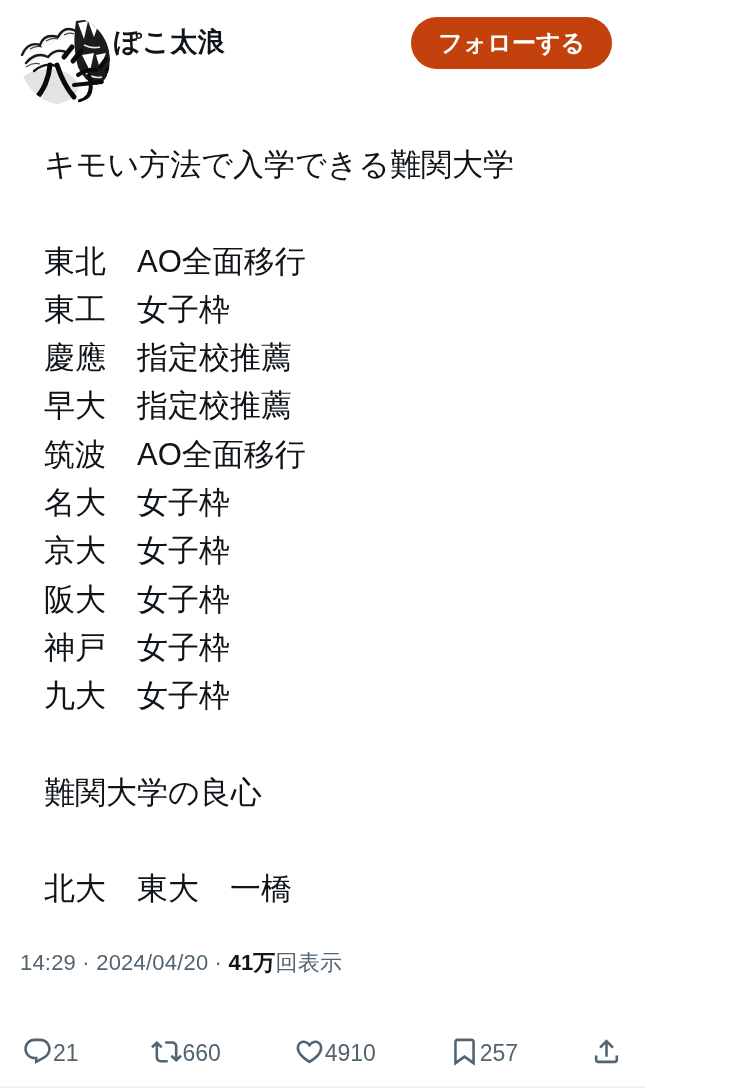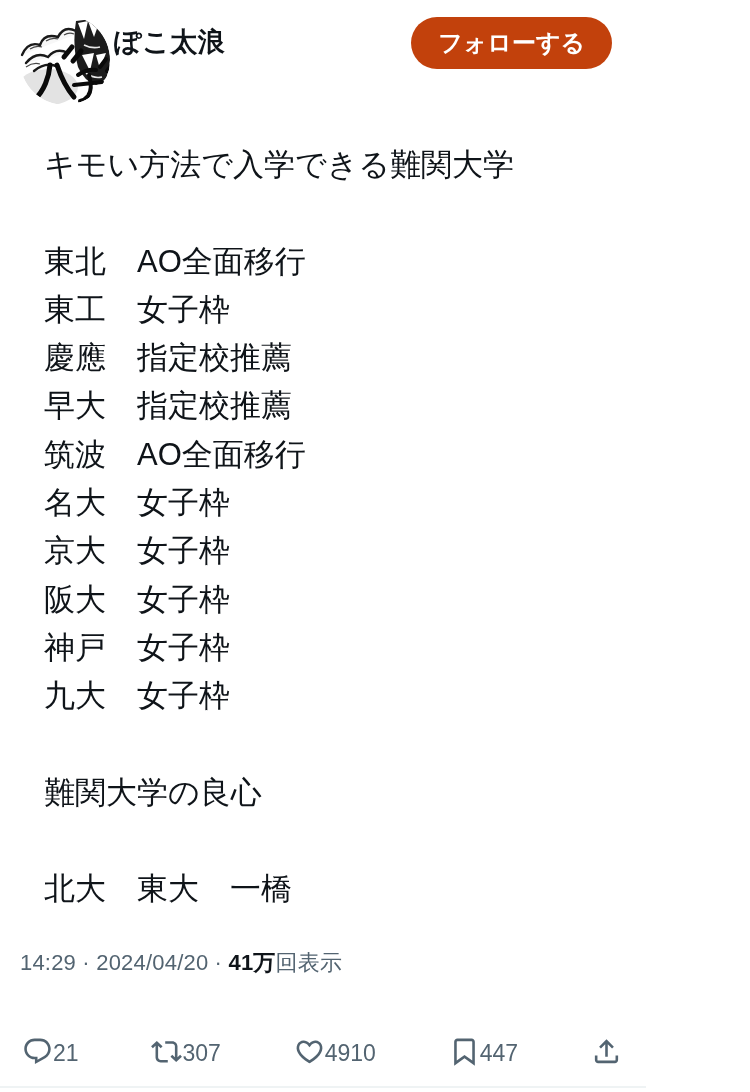--- a/index.html
+++ b/index.html
@@ -165,35 +165,35 @@
       <svg viewBox="0 0 24 24" aria-hidden="true">
         <path d="M1.751 10c0-4.42 3.584-8 8.005-8h4.366c4.49 0 8.129 3.64 8.129 8.13 0 2.96-1.607 5.68-4.196 7.11l-8.054 4.46v-3.69h-.067c-4.49.1-8.183-3.51-8.183-8.01zm8.005-6c-3.317 0-6.005 2.69-6.005 6 0 3.37 2.77 6.08 6.138 6.01l.351-.01h1.761v2.3l5.087-2.81c1.951-1.08 3.163-3.13 3.163-5.36 0-3.39-2.744-6.13-6.129-6.13H9.756z"></path>
       </svg>
       <span class="count">21</span>
     </button>
 
     <button class="action">
       <svg viewBox="0 0 24 24" aria-hidden="true">
         <path d="M4.5 3.88l4.432 4.14-1.364 1.46L5.5 7.55v8.95c0 1.1.896 2 2 2H13v2H7.5c-2.209 0-4-1.79-4-4V7.55L1.432 9.48.068 8.02 4.5 3.88zM16.5 6H11V4h5.5c2.209 0 4 1.79 4 4v8.45l2.068-1.93 1.364 1.46-4.432 4.14-4.432-4.14 1.364-1.46 2.068 1.93V8c0-1.1-.896-2-2-2z"></path>
       </svg>
-      <span class="count">307</span>
+      <span class="count">660</span>
     </button>
 
     <button class="action">
       <svg viewBox="0 0 24 24" aria-hidden="true">
         <path d="M16.697 5.5c-1.222-.06-2.679.51-3.89 2.16l-.805 1.09-.806-1.09C9.984 6.01 8.526 5.44 7.304 5.5c-1.243.07-2.349.78-2.91 1.91-.552 1.12-.633 2.78.479 4.82 1.074 1.97 3.257 4.27 7.129 6.61 3.87-2.34 6.052-4.64 7.126-6.61 1.111-2.04 1.03-3.7.477-4.82-.561-1.13-1.666-1.84-2.908-1.91zm4.187 7.69c-1.351 2.48-4.001 5.12-8.379 7.67l-.503.3-.504-.3c-4.379-2.55-7.029-5.19-8.382-7.67-1.36-2.5-1.41-4.86-.514-6.67.887-1.79 2.647-2.91 4.601-3.01 1.651-.09 3.368.56 4.798 2.01 1.429-1.45 3.146-2.1 4.796-2.01 1.954.1 3.714 1.22 4.601 3.01.896 1.81.846 4.17-.514 6.67z"></path>
       </svg>
       <span class="count">4910</span>
     </button>
 
     <button class="action">
       <svg viewBox="0 0 24 24" aria-hidden="true">
         <path d="M4 4.5C4 3.12 5.119 2 6.5 2h11C18.881 2 20 3.12 20 4.5v18.44l-8-5.71-8 5.71V4.5zM6.5 4c-.276 0-.5.22-.5.5v14.56l6-4.29 6 4.29V4.5c0-.28-.224-.5-.5-.5h-11z"></path>
       </svg>
-      <span class="count">447</span>
+      <span class="count">257</span>
     </button>
 
     <button class="action">
       <svg viewBox="0 0 24 24" aria-hidden="true">
         <path d="M12 2.59l5.7 5.7-1.41 1.42L13 6.41V16h-2V6.41l-3.3 3.3-1.41-1.42L12 2.59zM21 15l-.02 3.51c0 1.38-1.12 2.49-2.5 2.49H5.5C4.11 21 3 19.88 3 18.5V15h2v3.5c0 .28.22.5.5.5h12.98c.28 0 .5-.22.5-.5L19 15h2z"></path>
       </svg>
     </button>
 
   </div>
 

